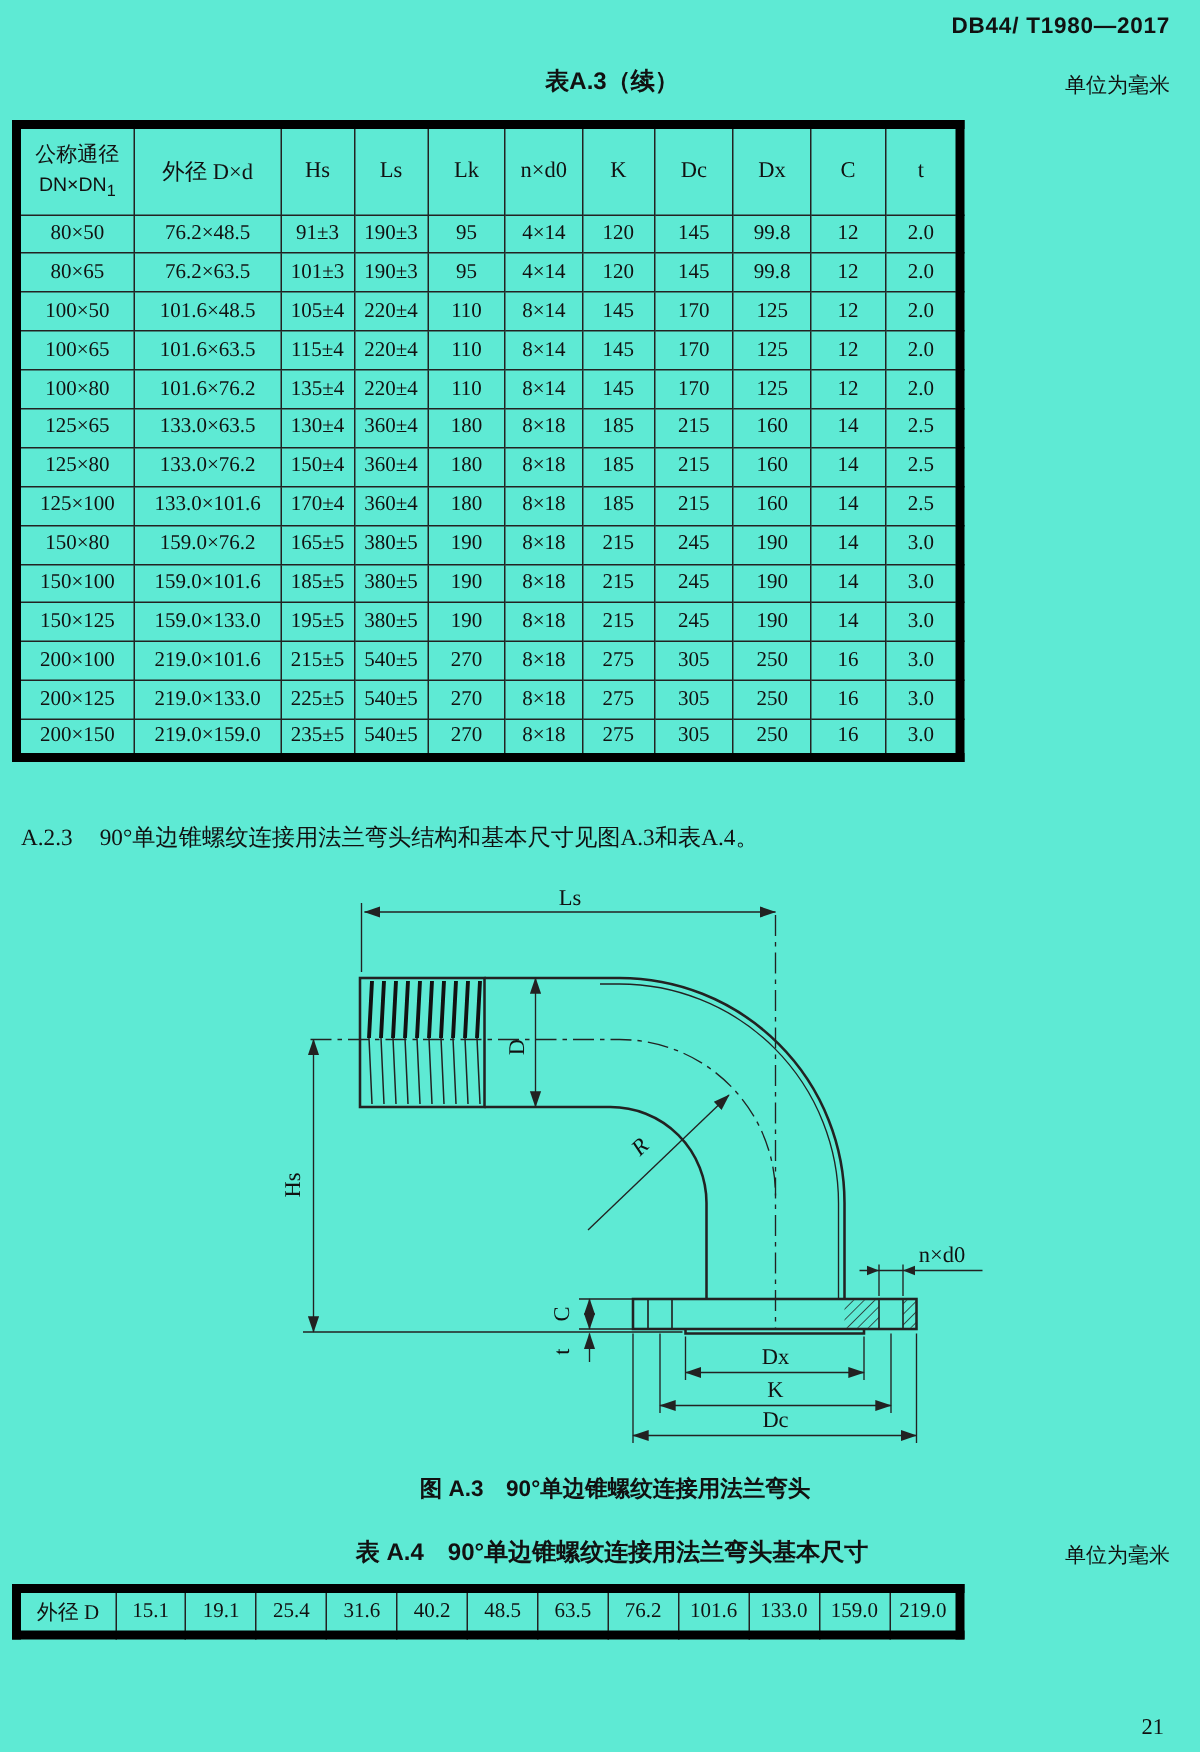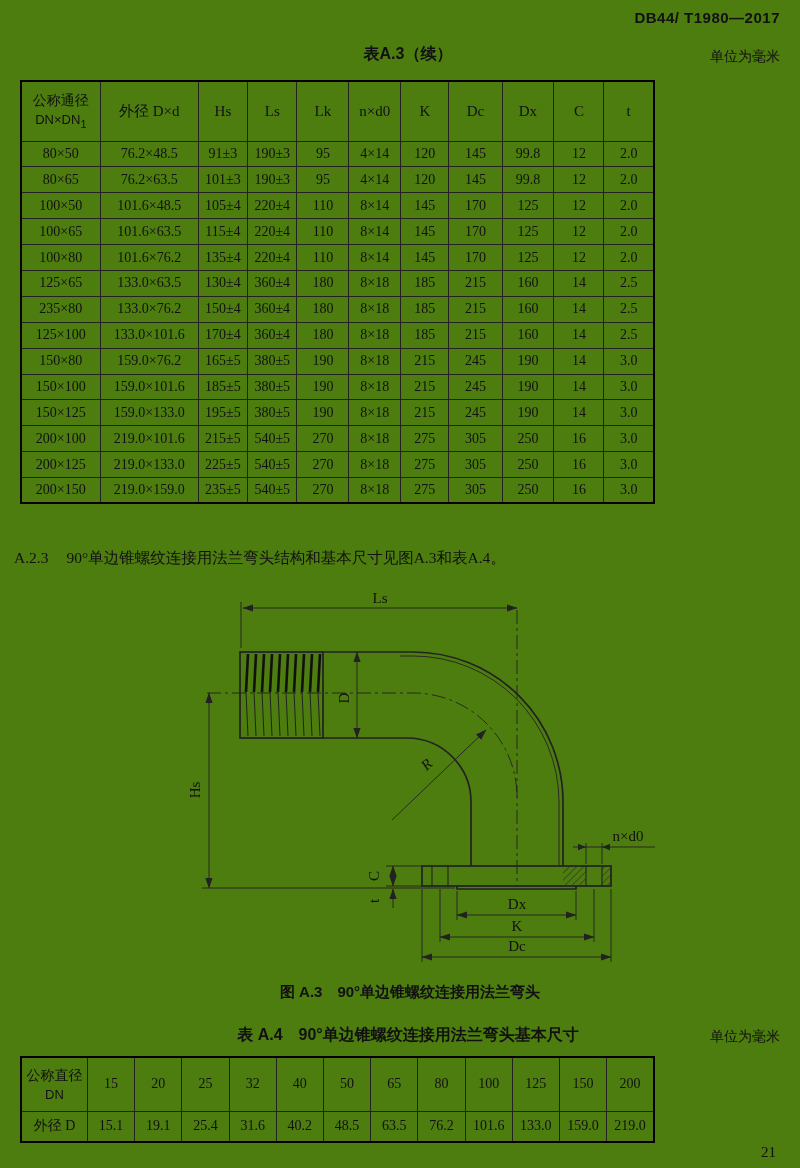--- a/index.html
+++ b/index.html
@@ -1,28 +1,28 @@
 <!DOCTYPE html>
 <html><head>
 <meta charset="utf-8">
 <style>
   html,body{margin:0;padding:0;background:#e8e8e8;}
-  .page{position:relative;width:800px;height:1168px;background:#4d7c0f;margin:0 auto;
+  .page{position:relative;width:800px;height:1168px;background:#5eead4;margin:0 auto;
         font-family:"Liberation Serif","DejaVu Serif",serif;color:#111;overflow:hidden;}
   .doc-code{position:absolute;top:9px;right:20px;
             font-family:"Liberation Sans","DejaVu Sans",sans-serif;
             font-weight:700;font-size:15px;letter-spacing:.5px;}
   .tbl-title{position:absolute;left:16px;right:0;text-align:center;
              font-family:"Liberation Sans","DejaVu Sans",sans-serif;
              font-weight:700;font-size:16px;}
   .title-a3{top:44px;}
   .unit-note{position:absolute;right:20px;font-size:14px;}
   .unit-a3{top:48px;}
-  table{position:absolute;left:20px;width:635px;border-collapse:collapse;table-layout:fixed;
-        text-align:center;border:2px solid #000000;}
+  table{position:absolute;left:8px;width:635px;border-collapse:collapse;table-layout:fixed;
+        text-align:center;border:6px solid #000000;}
   th,td{border:1px solid #222;padding:0;font-weight:400;font-size:14px;overflow:hidden;}
   .t3{top:80px;}
   .t3 thead tr{height:60px;}
   .t3 tbody tr{height:25.9px;}
   .t3 thead th{font-size:15px;}
   .hdr-cn{font-size:14px;line-height:1.5;}
   .hdr-latin{font-family:"Liberation Sans","DejaVu Sans",sans-serif;font-size:13px;line-height:1.4;}
   .clause{position:absolute;left:14px;top:548px;font-size:15.5px;white-space:nowrap;}
   .clause-no{margin-right:18px;}
   .fig-caption{position:absolute;left:0;right:0;top:983px;text-align:center;
@@ -160,21 +160,21 @@
           <td>360±4</td>
           <td>180</td>
           <td>8×18</td>
           <td>185</td>
           <td>215</td>
           <td>160</td>
           <td>14</td>
           <td>2.5</td>
         </tr>
         <tr>
-          <td>235×80</td>
+          <td>125×80</td>
           <td>133.0×76.2</td>
           <td>150±4</td>
           <td>360±4</td>
           <td>180</td>
           <td>8×18</td>
           <td>185</td>
           <td>215</td>
           <td>160</td>
           <td>14</td>
           <td>2.5</td>
@@ -359,38 +359,20 @@
         <col style="width:7.46%">
         <col style="width:7.46%">
         <col style="width:7.46%">
       <col style="width:7.46%">
         <col style="width:7.46%">
         <col style="width:7.46%">
         <col style="width:7.46%">
       <col style="width:7.46%">
     </colgroup>
     <tbody>
-      <tr class="row-dn">
-        <th>
-          <div class="hdr-cn">公称直径</div>
-          <div class="hdr-latin">DN</div>
-        </th>
-      <td>15</td>
-          <td>20</td>
-          <td>25</td>
-          <td>32</td>
-          <td>40</td>
-          <td>50</td>
-          <td>65</td>
-          <td>80</td>
-          <td>100</td>
-          <td>125</td>
-          <td>150</td>
-          <td>200</td>
-        </tr>
       <tr class="row-d">
         <th>外径 D</th>
       <td>15.1</td>
           <td>19.1</td>
           <td>25.4</td>
           <td>31.6</td>
           <td>40.2</td>
           <td>48.5</td>
           <td>63.5</td>
           <td>76.2</td>

